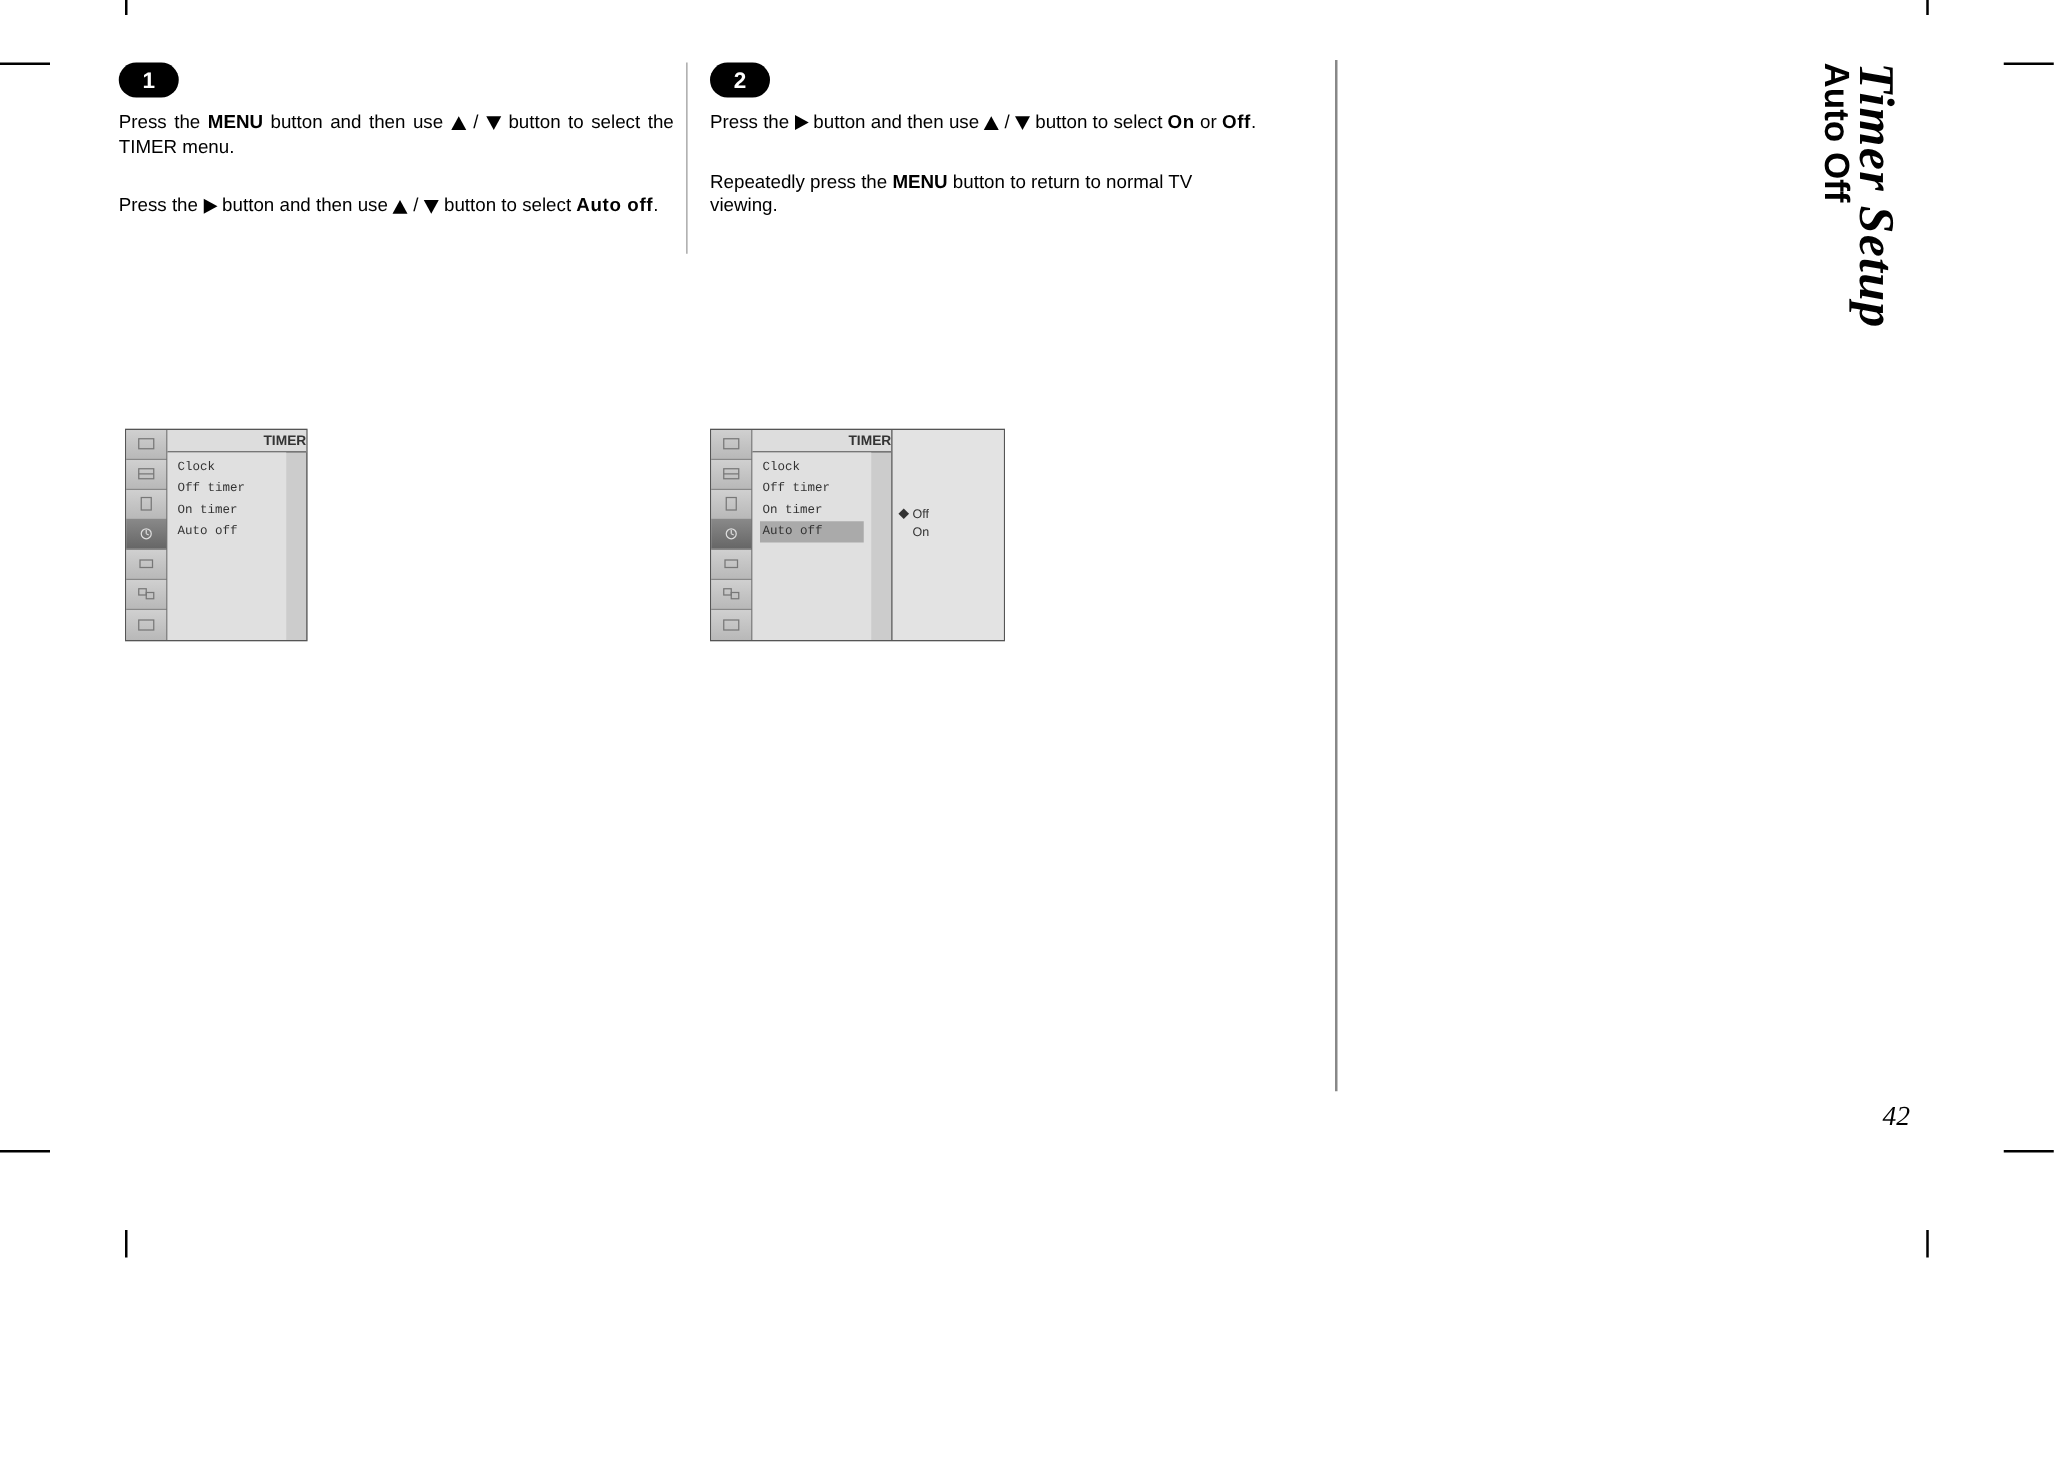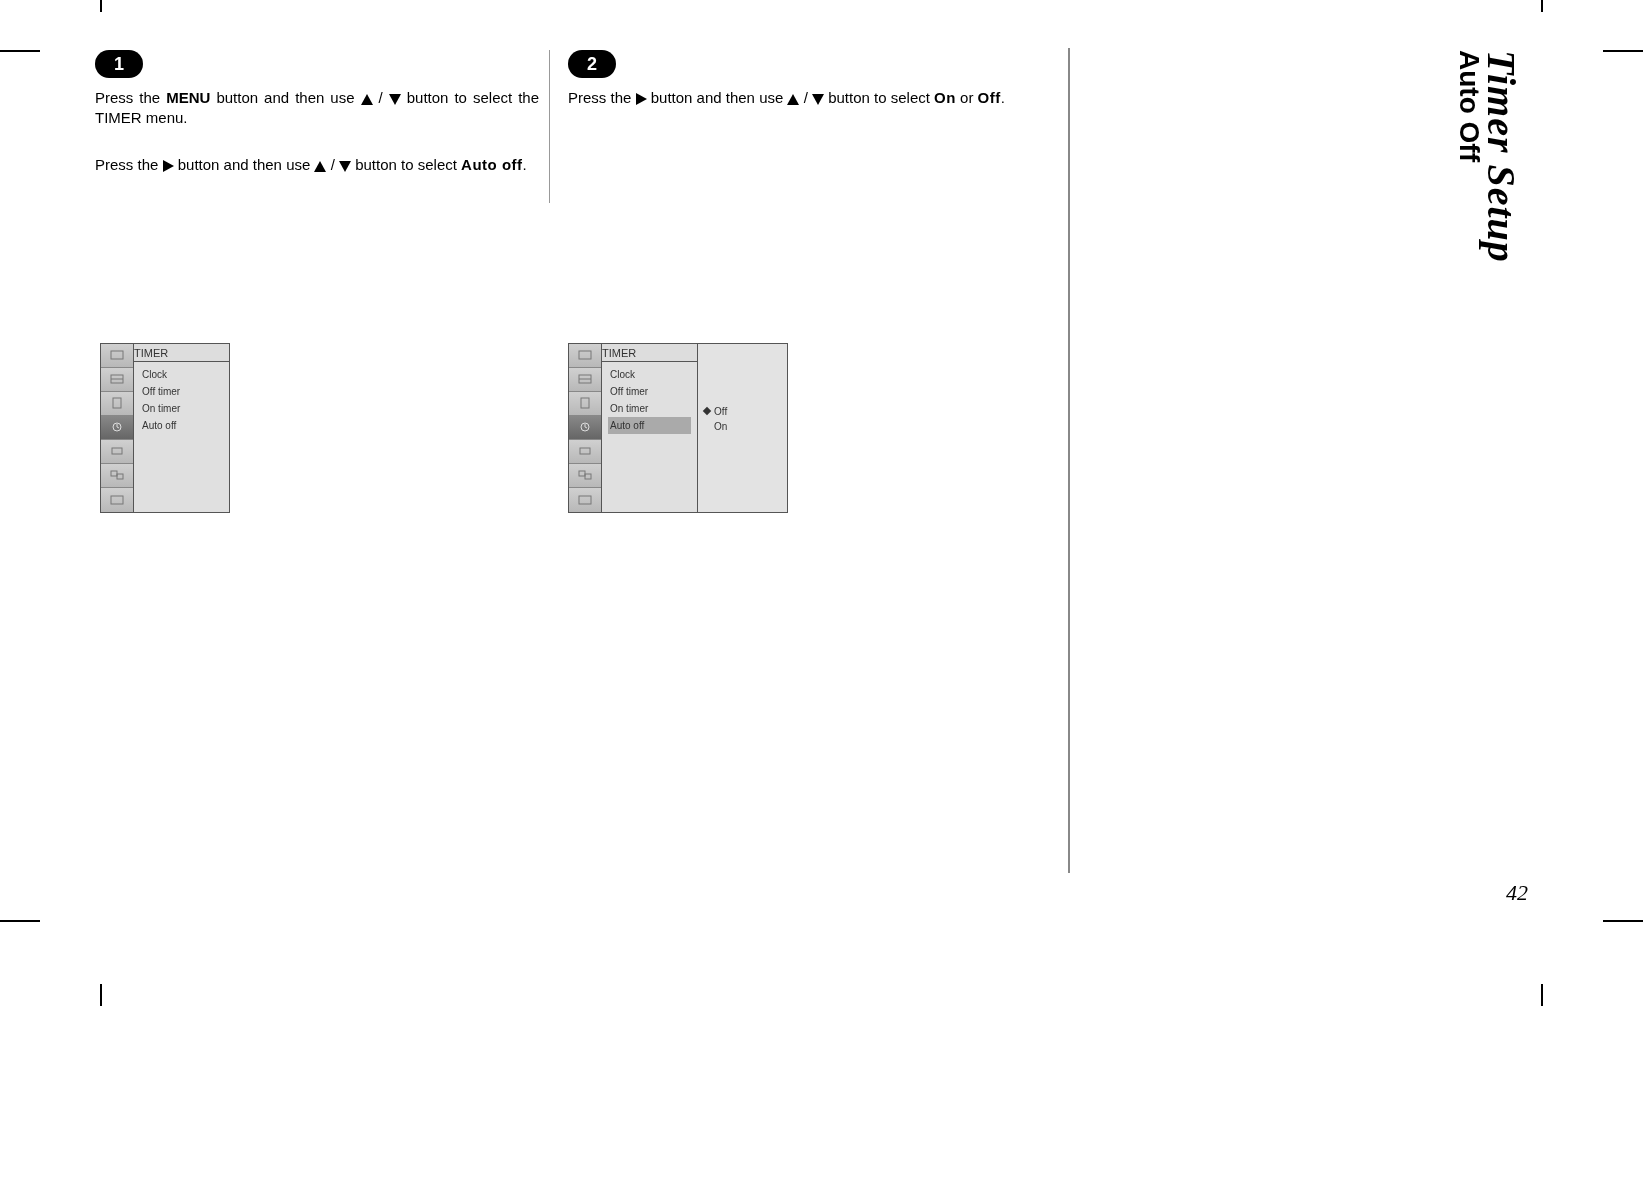--- a/index.html
+++ b/index.html
@@ -115,36 +115,38 @@
     .osd .icon-cell:last-child { border-bottom: none; }
     .osd .icon-cell.hl { background: linear-gradient(#888, #666); color: #eee; }
     .osd .icon-cell svg { width: 14px; height: 12px; }
 
     .osd .panel {
       display: flex;
       flex-direction: column;
     }
     .osd .hdr {
       height: 18px;
-      width: 95px;
+      width: 111px;
       border-bottom: 1.5px solid #555;
       background: #ddd;
       font-size: 11px;
-      text-align: left;
+      text-align: right;
       line-height: 18px;
       color: #333;
+      font-weight: bold;
     }
     .osd .body {
       width: 95px;
       flex: 1;
       background: #e0e0e0;
       font-size: 10px;
       color: #333;
       padding: 4px 6px;
       line-height: 1.5;
+      font-family: Liberation Mono, monospace;
     }
     .osd .body .item { padding: 1px 2px; }
     .osd .body .item.sel { background: #aaa; }
 
     .osd .sub {
       width: 90px;
       background: #e3e3e3;
       border-left: 1.5px solid #555;
       font-size: 10px;
       color: #333;
@@ -291,20 +293,23 @@
           </div>
         </div>
       </div>
     </div>
 
     <div class="col">
       <div class="step-num">2</div>
       <div class="para" style="text-align:left;">
         <span>Press the </span><span class="tri-right"></span><span> button and then use </span><span class="tri-up"></span><span> / </span><span class="tri-down"></span><span> button to select </span><b class="fat">On</b><span> or </span><b class="fat">Off</b><span>.</span>
       </div>
+      <div class="para" style="text-align:left;">
+        <span>Repeatedly press the </span><b>MENU</b><span> button to return to normal TV viewing.</span>
+      </div>
 
       
       <div class="osd" style="left: 18px; bottom: -310px;">
         <div class="icons">
           <div class="icon-cell">
               <svg viewBox="0 0 14 12">
                 <rect x="1" y="2" width="12" height="8" fill="none" stroke="#777" stroke-width="1"></rect>
               </svg>
             </div>
           <div class="icon-cell">

